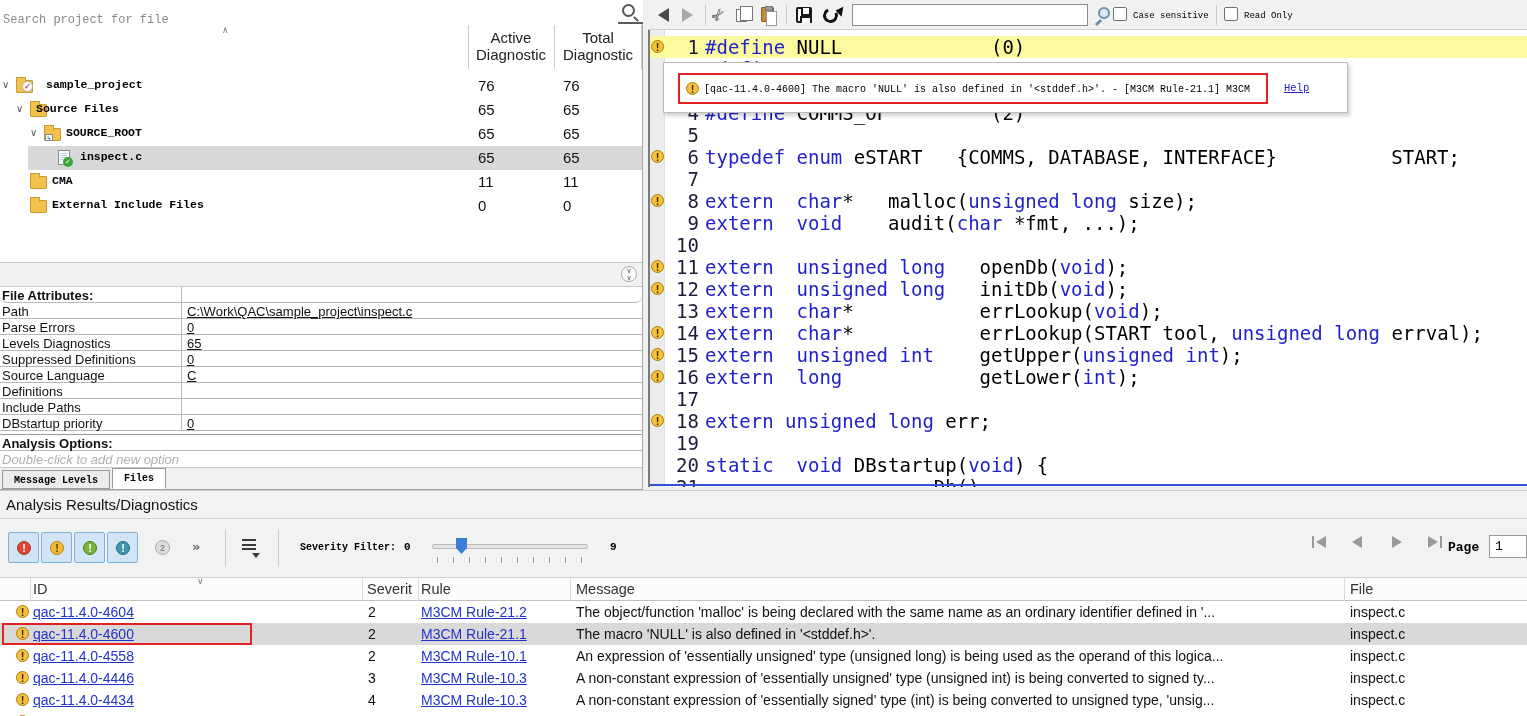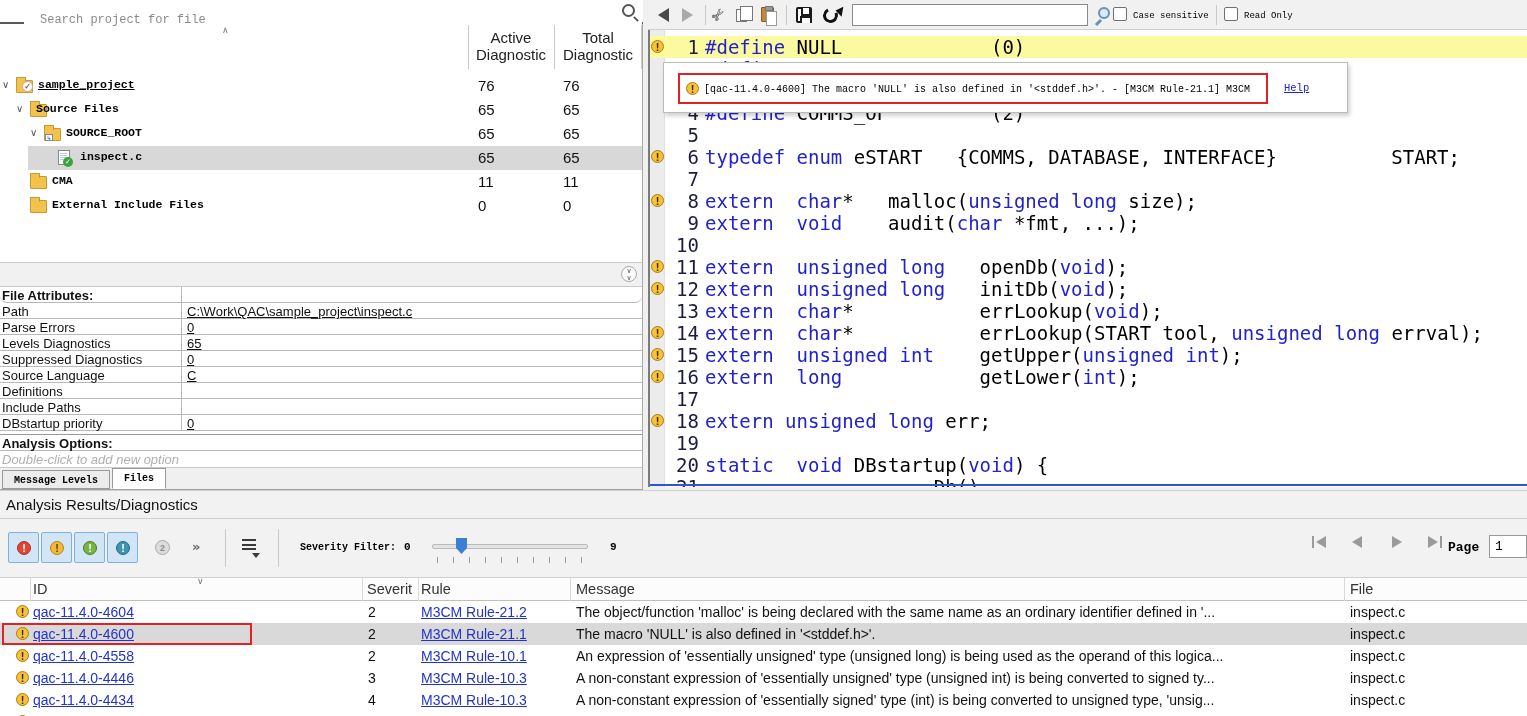--- a/index.html
+++ b/index.html
@@ -3,21 +3,21 @@
 <meta charset="utf-8">
 <style>
   * { margin:0; padding:0; box-sizing:border-box; }
   body { width:1527px; height:716px; overflow:hidden; font-family:"Liberation Sans",sans-serif; background:#fff; }
   .abs { position:absolute; }
   #app { position:relative; width:1527px; height:716px; background:#f0f0f0; }
 
   
   #left { left:0; top:0; width:643px; height:490px; background:#fff; border-right:1px solid #a9a9a9; }
   #search-row { left:0; top:0; width:643px; height:24px; background:#fff; border-bottom:2px solid #5a5a5a; }
-  #search-input { left:0; top:0; width:618px; height:39px; border:none; outline:none; font:12px "Liberation Mono",monospace; color:#333; padding-left:16px; background:#fff;margin-left:24px; }
+  #search-input { left:0; top:0; width:618px; height:39px; border:none; outline:none; font:12px "Liberation Mono",monospace; color:#333; padding-left:3px; background:#fff; }
   #search-input::placeholder { color:#8a8a8a; }
   .mag { width:13px; height:13px; border:2px solid #555; border-radius:50%; }
   .mag::after { content:""; position:absolute; width:2px; height:6px; background:#555; left:11px; top:10px; transform:rotate(-45deg); }
   #tree-up { left:222px; top:25px; font:9px "DejaVu Sans",sans-serif; color:#777; }
   .colline { top:25px; width:1px; height:44px; background:#c9c9c9; }
   .colhdr { top:29px; width:86px; text-align:center; font:15px "Liberation Sans",sans-serif; color:#222; line-height:17px; }
   #tree-rows { left:0; top:74px; width:642px; height:188px; }
   .trow { position:absolute; left:0; width:642px; height:24px; }
   .trow .sel { position:absolute; left:28px; top:0; width:614px; height:24px; background:#d8d8d8; }
   .tarrow { position:absolute; top:5px; font:10px "DejaVu Sans",sans-serif; color:#555; }
@@ -150,21 +150,21 @@
     <div class="colhdr abs" style="left:555px;">
         <div>Total</div>
         <div>Diagnostic</div>
       </div>
     <div id="tree-rows" class="abs">
         <div class="trow" style="top: 0px;">
           <span class="tarrow" style="left:2px;">∨</span>
           <span class="folder" style="left:16px;">
             <span class="badge-circ">✓</span>
           </span>
-          <span class="tlabel" style="left:38px;text-decoration:underline;">sample_project</span>
+          <span class="tlabel" style="left:46px;">sample_project</span>
           <span class="tnum" style="left:478px;">76</span>
           <span class="tnum" style="left:563px;">76</span>
         </div>
         <div class="trow" style="top: 24px;">
           <span class="tarrow" style="left:16px;">∨</span>
           <span class="folder" style="left:30px;"></span>
           <span class="tlabel" style="left:36px;font-family:Liberation Mono, monospace;">Source Files</span>
           <span class="tnum" style="left:478px;">65</span>
           <span class="tnum" style="left:563px;">65</span>
         </div>
@@ -216,21 +216,21 @@
           <span class="lab">Parse Errors</span>
           <span class="vline"></span>
           <span class="val">0</span>
         </div>
         <div class="arow" style="top: 48px;">
           <span class="lab">Levels Diagnostics</span>
           <span class="vline"></span>
           <span class="val">65</span>
         </div>
         <div class="arow" style="top: 64px;">
-          <span class="lab">Suppressed Diagnostics</span>
+          <span class="lab">Suppressed Definitions</span>
           <span class="vline"></span>
           <span class="val">0</span>
         </div>
         <div class="arow" style="top: 80px;">
           <span class="lab">Source Language</span>
           <span class="vline"></span>
           <span class="val">C</span>
         </div>
         <div class="arow" style="top: 96px;">
           <span class="lab">Definitions</span>

